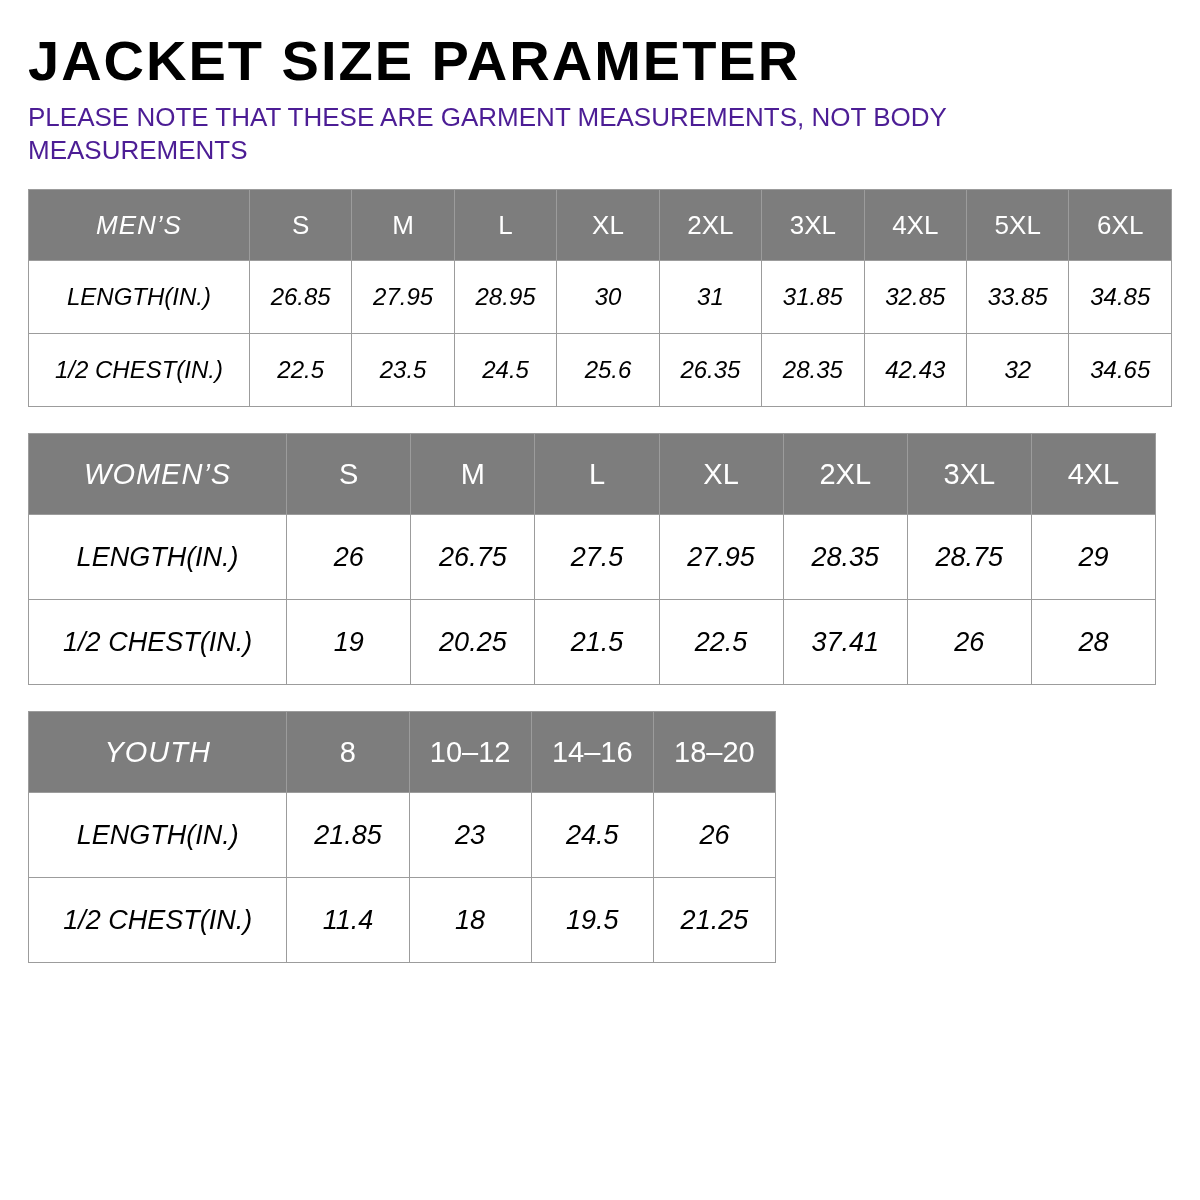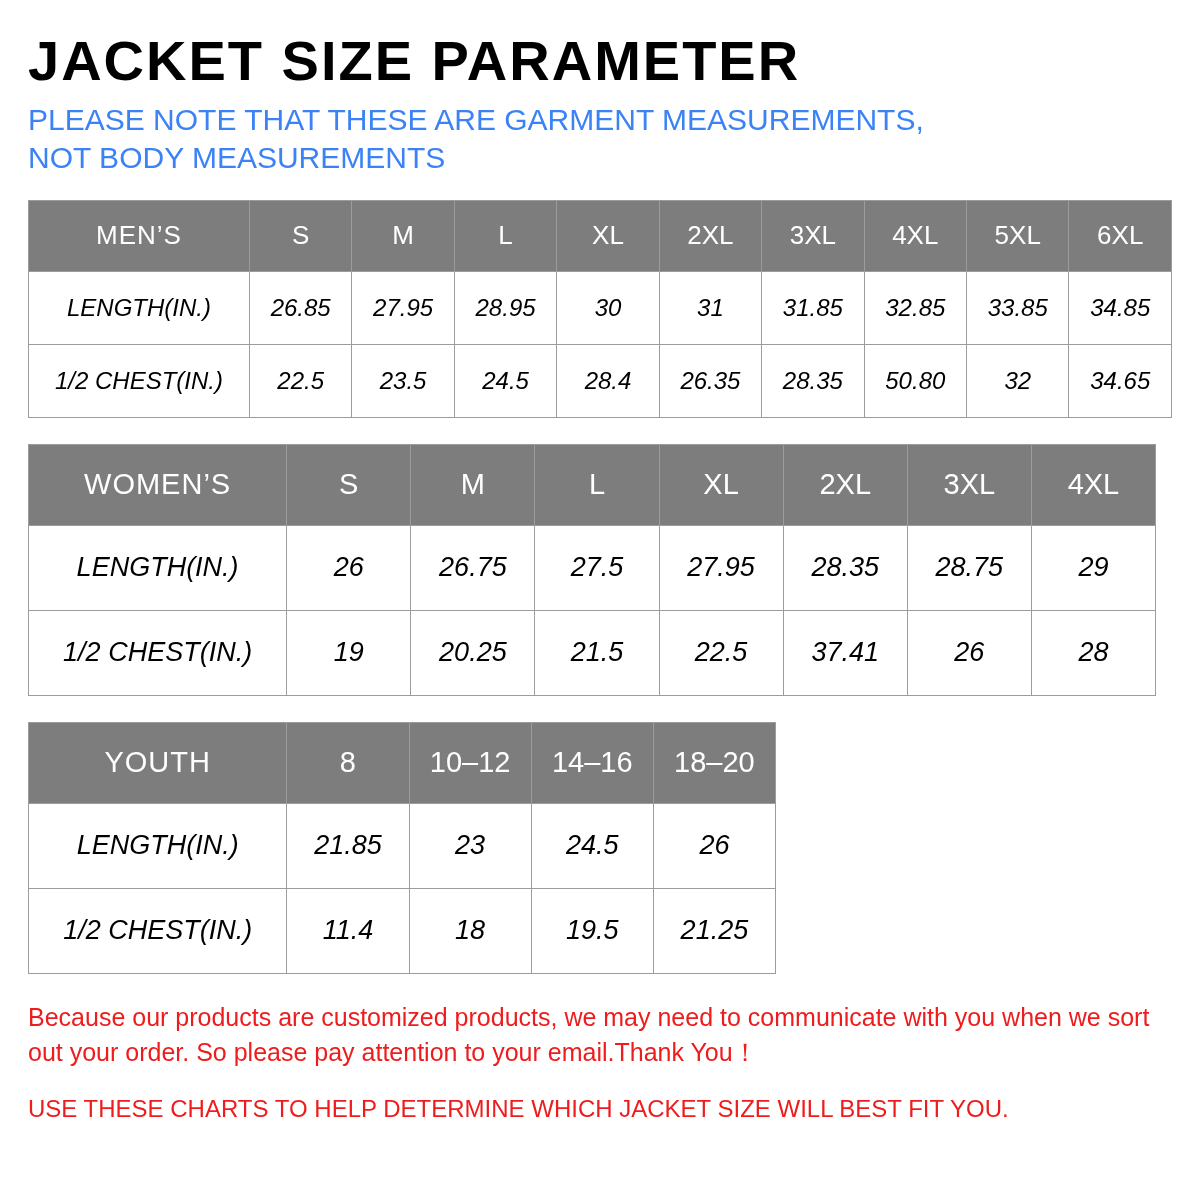--- a/index.html
+++ b/index.html
@@ -23,22 +23,22 @@
   }
   .title {
     font-size: 56px;
     font-weight: bold;
     letter-spacing: 2px;
     color: #000;
     margin: 4px 0 10px 0;
     line-height: 1.05;
   }
   .note {
-    color: #3b82f6;
-    font-size: 30px;
+    color: #4c1d95;
+    font-size: 26px;
     line-height: 1.28;
     margin: 0 0 22px 0;
     max-width: 920px;
   }
   table.sizetable {
     border-collapse: collapse;
     table-layout: fixed;
     margin-bottom: 26px;
     border: 1px solid #9c9c9c;
   }
@@ -52,20 +52,21 @@
   }
   table.sizetable thead th {
     background: #7d7d7d;
     color: #ffffff;
     font-size: 27px;
     height: 72px;
   }
   table.sizetable thead th.rowlabel {
     font-size: 27px;
     letter-spacing: 1px;
+    font-style: italic;
   }
   table.sizetable tbody td {
     font-size: 25px;
     height: 72px;
     font-style: italic;
   }
   table.sizetable tbody td.rowlabel {
     font-size: 25px;
   }
   
@@ -151,24 +152,24 @@
         <td>31.85</td>
         <td>32.85</td>
         <td>33.85</td>
         <td>34.85</td>
       </tr>
       <tr>
         <td class="rowlabel">1/2 CHEST(IN.)</td>
         <td>22.5</td>
         <td>23.5</td>
         <td>24.5</td>
-        <td>28.4</td>
+        <td>25.6</td>
         <td>26.35</td>
         <td>28.35</td>
-        <td>50.80</td>
+        <td>42.43</td>
         <td>32</td>
         <td>34.65</td>
       </tr>
     </tbody>
   </table>
 
   <table class="sizetable" id="womens-table">
     <colgroup>
       <col class="label">
       <col class="val">
@@ -243,18 +244,14 @@
       <tr>
         <td class="rowlabel">1/2 CHEST(IN.)</td>
         <td>11.4</td>
         <td>18</td>
         <td>19.5</td>
         <td>21.25</td>
       </tr>
     </tbody>
   </table>
 
-  <div class="footer">
-    <p class="footer-para">Because our products are customized products, we may need to communicate with you when we sort out your order. So please pay attention to your email.Thank You！</p>
-    <p class="footer-para small">USE THESE CHARTS TO HELP DETERMINE WHICH JACKET SIZE WILL BEST FIT YOU.</p>
-  </div>
 
 </div>
 
 </body></html>

